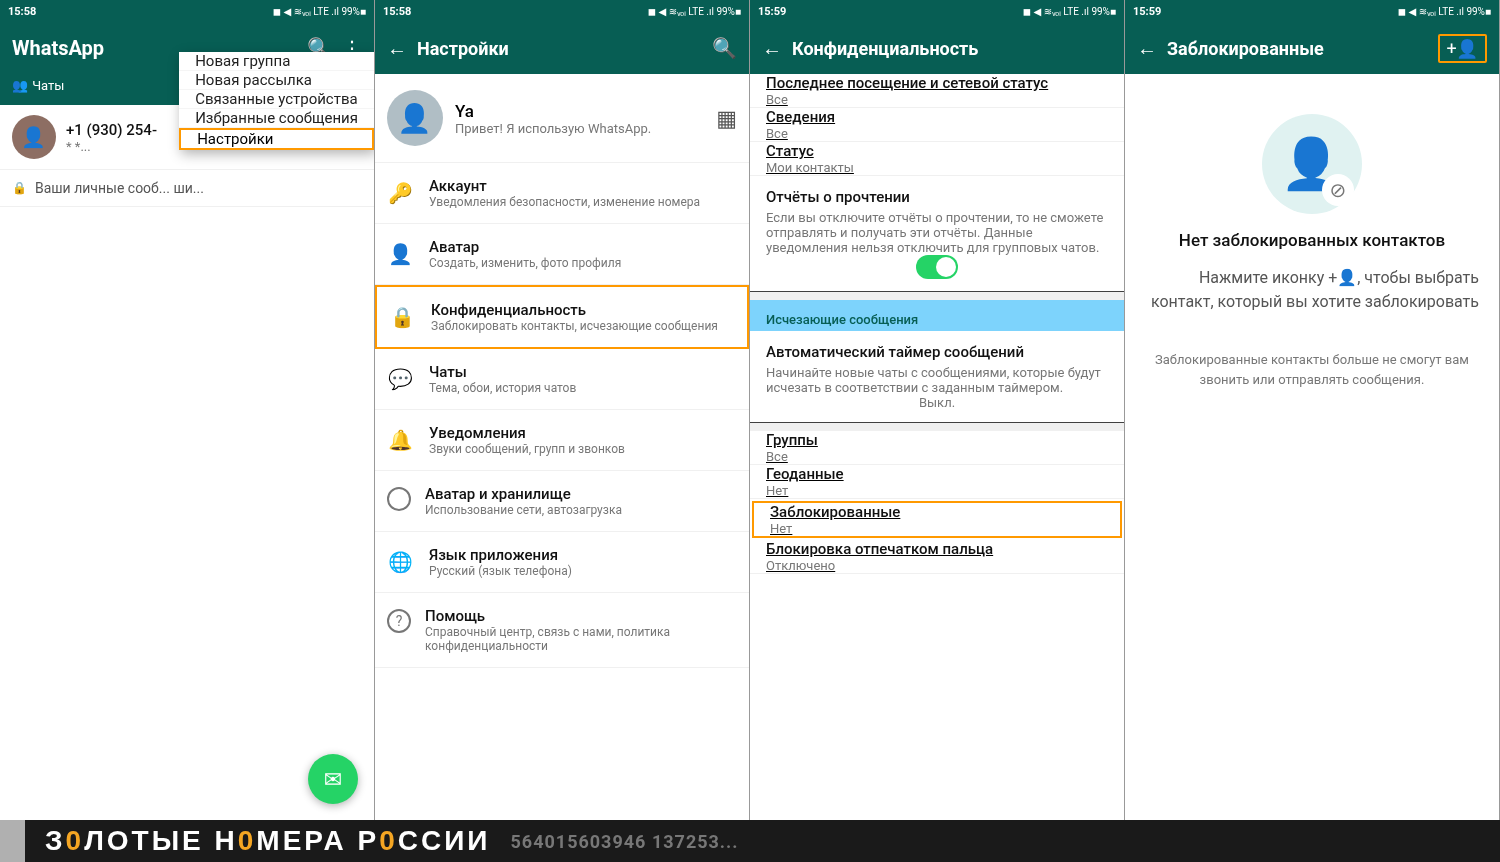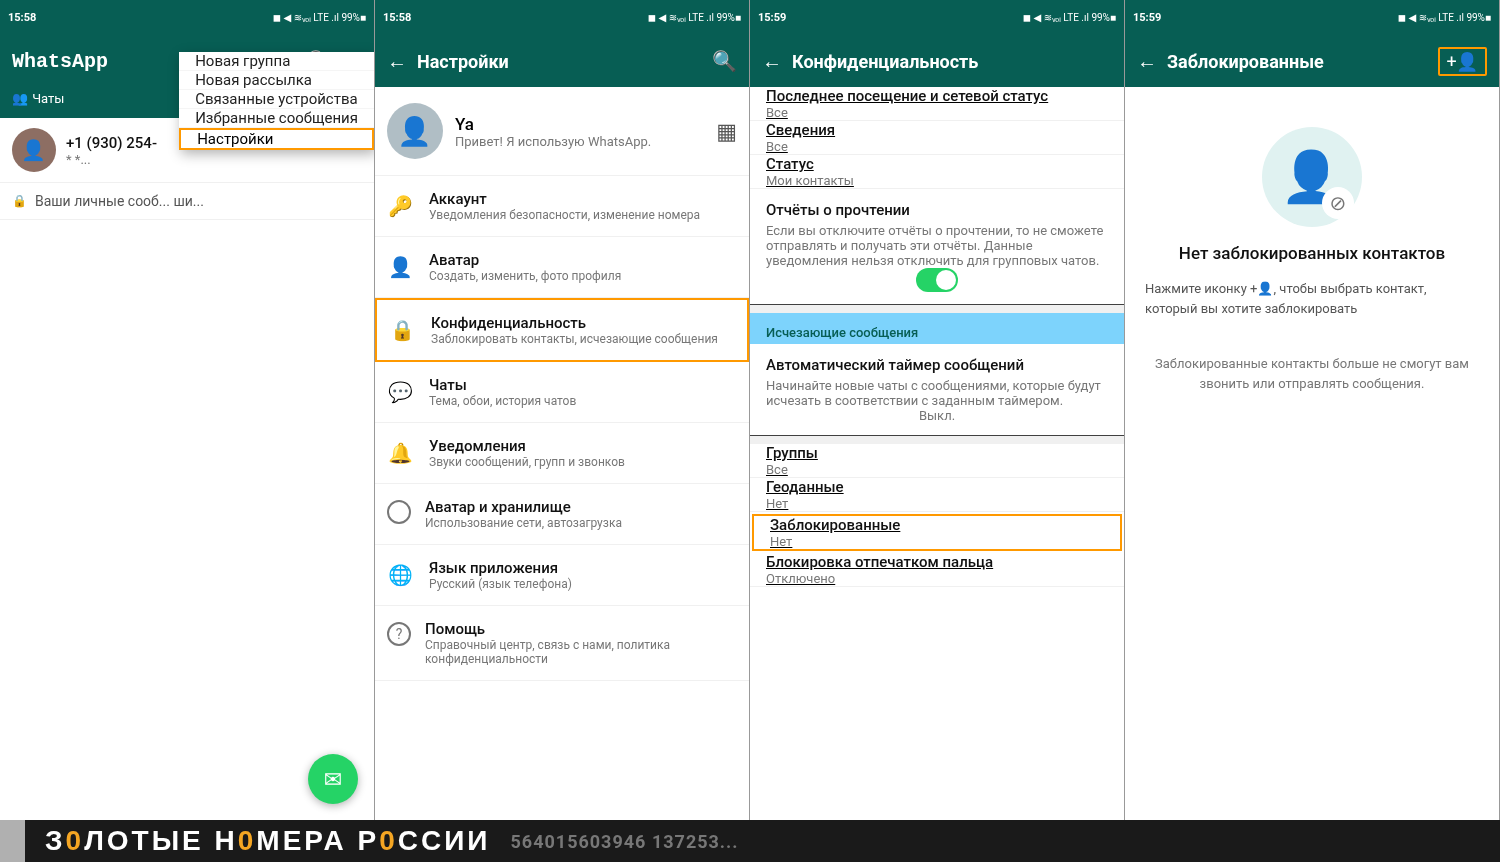--- a/index.html
+++ b/index.html
@@ -38,21 +38,21 @@
       border-right: 1px solid #999;
       overflow: hidden;
       position: relative;
     }
 
     
     .status-bar {
       background: #075e54;
       color: #fff;
       font-size: 11px;
-      padding: 11px 8px;
+      padding: 4px 8px;
       display: flex;
       justify-content: space-between;
       align-items: center;
       min-height: 22px;
     }
     .status-bar .time { font-weight: bold; font-size: 11px; }
     .status-bar .icons { display: flex; align-items: center; gap: 2px; font-size: 10px; }
 
     
     .app-bar {
@@ -60,21 +60,20 @@
       color: #fff;
       padding: 8px 12px;
       display: flex;
       align-items: center;
       min-height: 52px;
     }
     .app-bar .app-title {
       font-size: 20px;
       font-weight: bold;
       flex: 1;
-      font-family: Liberation Mono, monospace;
     }
     .app-bar .back-btn {
       font-size: 20px;
       margin-right: 10px;
       cursor: pointer;
     }
     .app-bar .bar-title {
       font-size: 18px;
       font-weight: bold;
       flex: 1;
@@ -280,21 +279,21 @@
       position: absolute;
       bottom: 8px; right: 8px;
       width: 32px; height: 32px; border-radius: 50%;
       background: #fff; display: flex; align-items: center; justify-content: center;
       font-size: 20px; color: #777;
     }
     .blocked-title {
       font-size: 17px; font-weight: 500; color: #111; text-align: center;
     }
     .blocked-subtitle {
-      font-size: 13px; color: #555; text-align: left; line-height: 1.5;
+      font-size: 16px; color: #555; text-align: right; line-height: 1.5;
     }
     .blocked-footer {
       font-size: 13px; color: #777; text-align: center; line-height: 1.5;
       margin-top: 20px;
     }
 
     
     .bottom-bar {
       position: absolute;
       bottom: 0;

